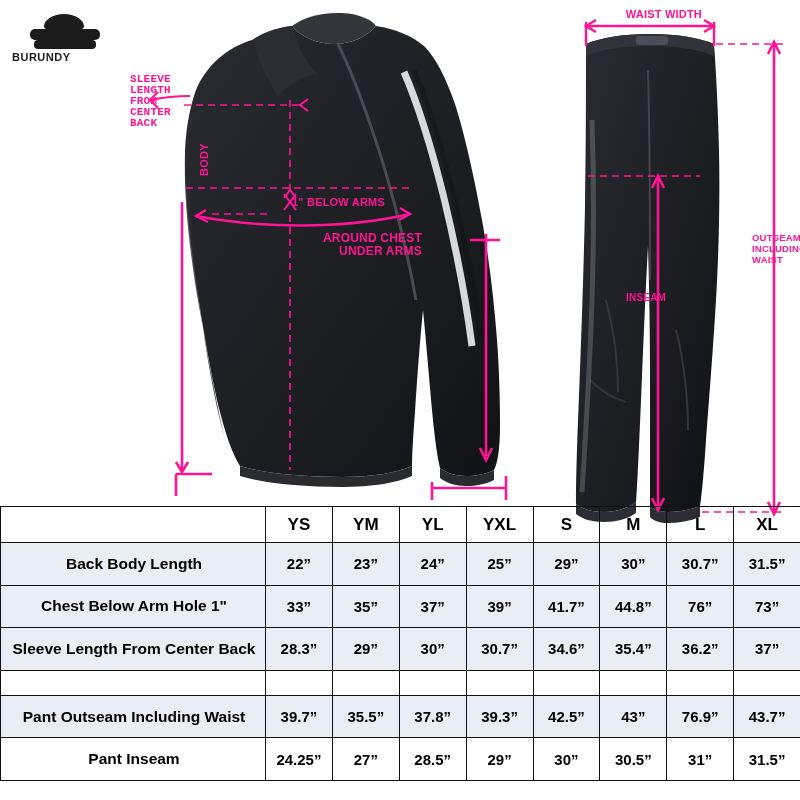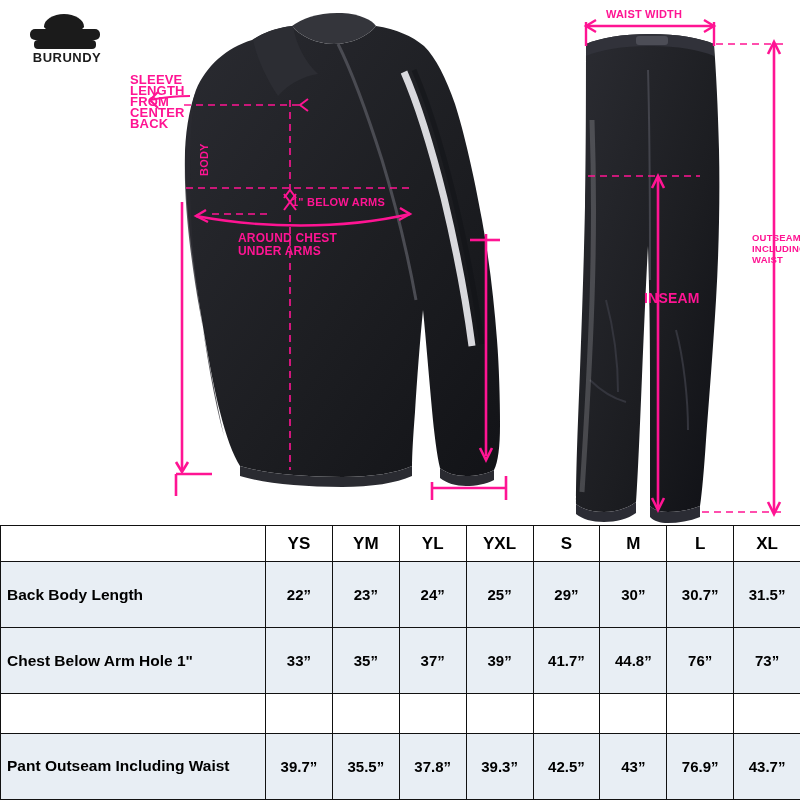--- a/index.html
+++ b/index.html
@@ -31,65 +31,65 @@
   #logo .lg-mid {
     position:absolute; left:18px; top:15px; width:70px; height:11px;
     background:#1b1b1b; border-radius:5px;
   }
   #logo .lg-bot {
     position:absolute; left:22px; top:26px; width:62px; height:9px;
     background:#1b1b1b; border-radius:4px;
   }
   #logo .lg-text {
     position:absolute; left:0px; top:38px; width:110px;
-    font-size:13px; font-weight:bold; letter-spacing:0.5px;
-    color:#1b1b1b; text-align:center; line-height:11px;
+    font-size:11px; font-weight:bold; letter-spacing:0.5px;
+    color:#1b1b1b; text-align:left; line-height:11px;
     white-space:nowrap; overflow:hidden;
   }
 
   
   .mlabel {
     position:absolute;
     color:#FF1493;
     font-weight:bold;
     font-size:11px;
     letter-spacing:0.2px;
     line-height:12px;
     white-space:nowrap;
   }
-  .mlabel.small { font-size:13px; }
-  .mlabel.center { text-align:left; }
+  .mlabel.small { font-size:11px;font-family:Liberation Mono, monospace; }
+  .mlabel.center { text-align:right; }
   .vert {
     transform: rotate(-90deg);
     transform-origin: left top;
   }
 
   
   #sizechart {
-    position:absolute; left:0; top:525px; width:800px; height:275px;
+    position:absolute; left:0; top:506px; width:800px; height:275px;
     border-collapse:collapse;
     table-layout:fixed;
     font-family:"Liberation Sans", sans-serif;
   }
   #sizechart col.lab { width:265px; }
   #sizechart col.sz  { width:66.875px; }
 
   #sizechart th, #sizechart td {
     border:1px solid #111111;
     font-size:15px;
     font-weight:bold;
     color:#000000;
     padding:0 4px;
     height:27px;
     text-align:center;
     overflow:hidden;
     white-space:nowrap;
   }
   #sizechart td.rowlabel {
-    text-align:left;
+    text-align:center;
     padding-left:6px;
     font-size:15.5px;
   }
   #sizechart tr.head th { height:36px; font-size:17px; }
   #sizechart tr.head th.blank { }
   #sizechart tr.alt td { background:#e8eef4; }
   #sizechart tr.spacer td { height:16px; background:#ffffff; }
 </style>
 </head>
 <body>
@@ -243,21 +243,21 @@
   <div class="mlabel vert" style="left:198px; top:176px;">BODY</div>
 
   <div class="mlabel" style="left:292px; top:196px;">1" BELOW ARMS</div>
 
   <div class="mlabel center" style="left:238px; top:232px; width:184px; font-size:12px; line-height:13px;">AROUND CHEST<br>UNDER ARMS</div>
 
   <div class="mlabel center" style="left:606px; top:8px; width:96px; font-size:11px;">WAIST WIDTH</div>
 
   <div class="mlabel" style="left:752px; top:232px; width:48px; font-size:9.5px; line-height:11px;">OUTSEAM<br>INCLUDING<br>WAIST</div>
 
-  <div class="mlabel" style="left:624px; top:292px; font-size:14px;padding-left:20px;">INSEAM</div>
+  <div class="mlabel" style="left:606px; top:292px; font-size:10px;padding-left:20px;">INSEAM</div>
 </div>
 
 <table id="sizechart">
   <colgroup>
     <col class="lab">
     <col class="sz">
       <col class="sz">
       <col class="sz">
       <col class="sz">
       <col class="sz">
@@ -297,20 +297,32 @@
       <td>33”</td>
       <td>35”</td>
       <td>37”</td>
       <td>39”</td>
       <td>41.7”</td>
       <td>44.8”</td>
       <td>76”</td>
       <td>73”</td>
 
     </tr>
+    <tr class="alt">
+      <td class="rowlabel">Sleeve Length From Center Back</td>
+      <td>28.3”</td>
+      <td>29”</td>
+      <td>30”</td>
+      <td>30.7”</td>
+      <td>34.6”</td>
+      <td>35.4”</td>
+      <td>36.2”</td>
+      <td>37”</td>
+
+    </tr>
     <tr class="spacer">
       <td></td>
       <td></td>
       <td></td>
       <td></td>
       <td></td>
       <td></td>
       <td></td>
       <td></td>
       <td></td>
@@ -321,14 +333,26 @@
       <td>39.7”</td>
       <td>35.5”</td>
       <td>37.8”</td>
       <td>39.3”</td>
       <td>42.5”</td>
       <td>43”</td>
       <td>76.9”</td>
       <td>43.7”</td>
 
     </tr>
+    <tr>
+      <td class="rowlabel">Pant Inseam</td>
+      <td>24.25”</td>
+      <td>27”</td>
+      <td>28.5”</td>
+      <td>29”</td>
+      <td>30”</td>
+      <td>30.5”</td>
+      <td>31”</td>
+      <td>31.5”</td>
+
+    </tr>
   </tbody>
 </table>
 
 </body></html>

